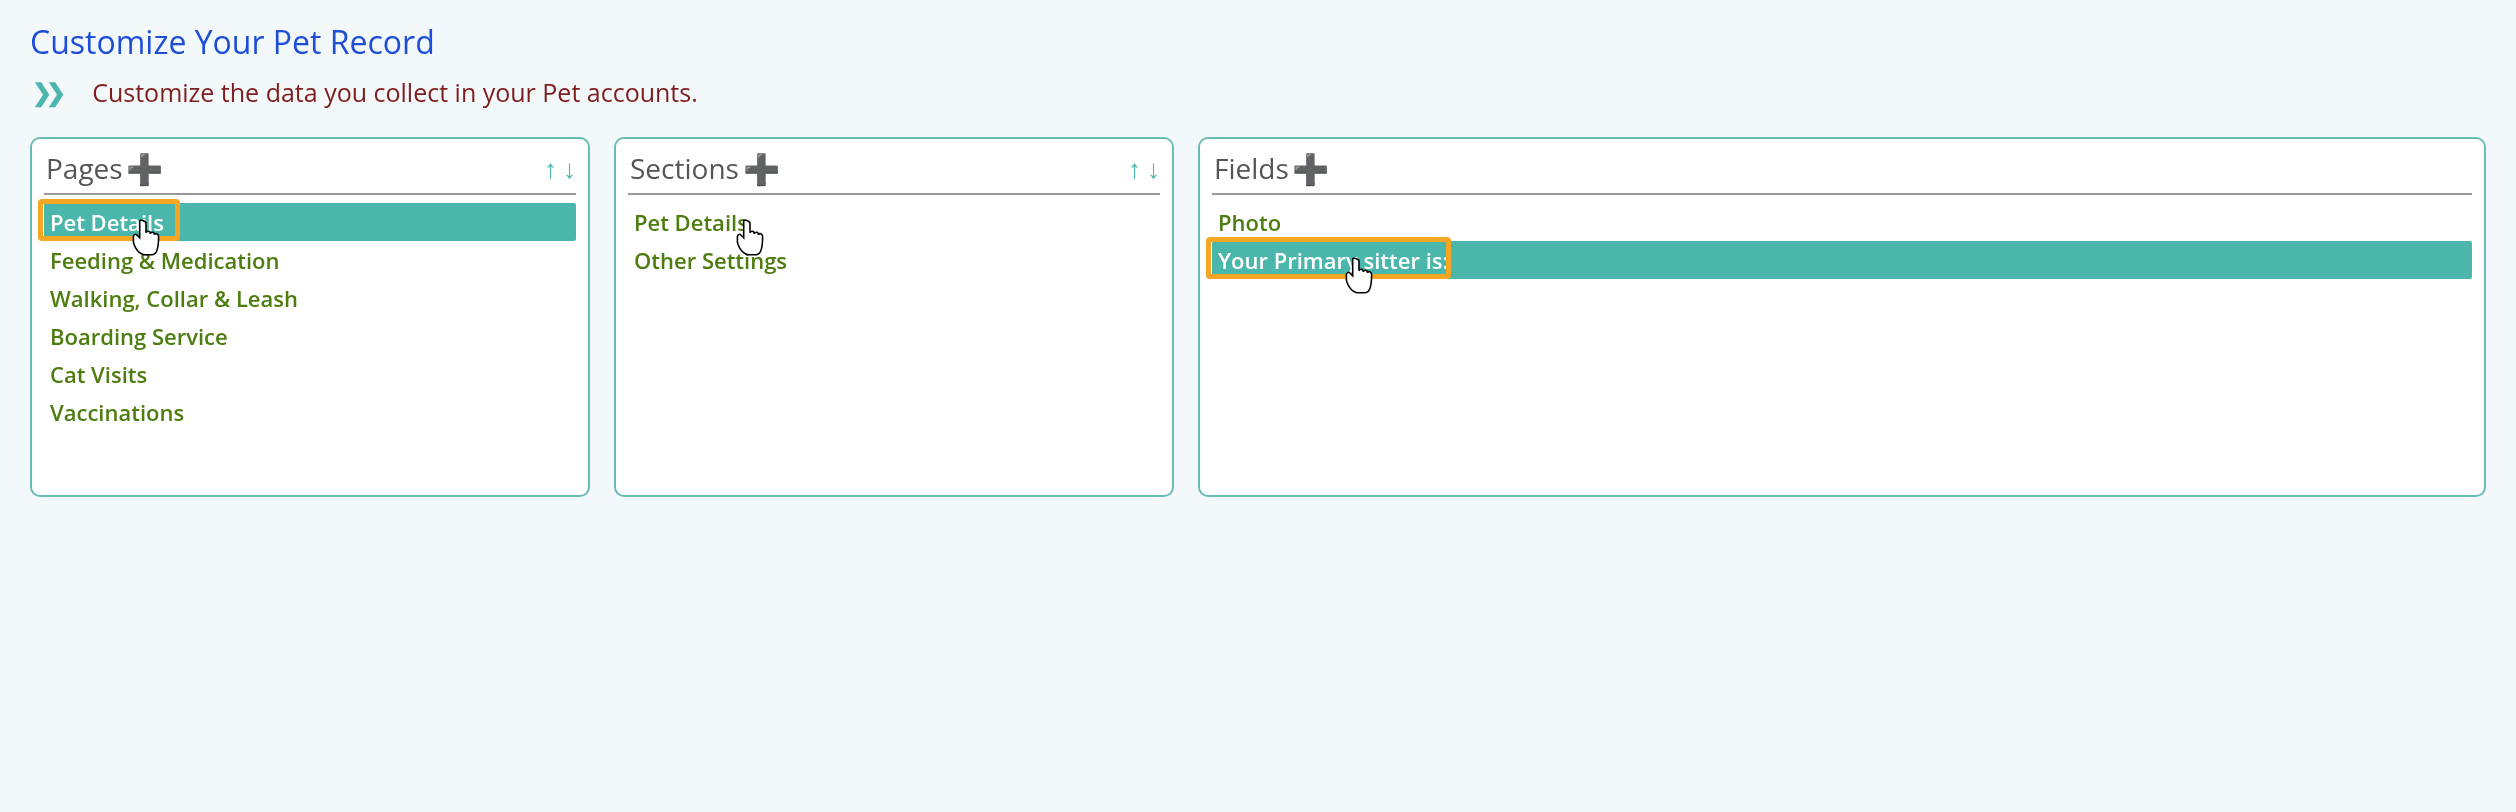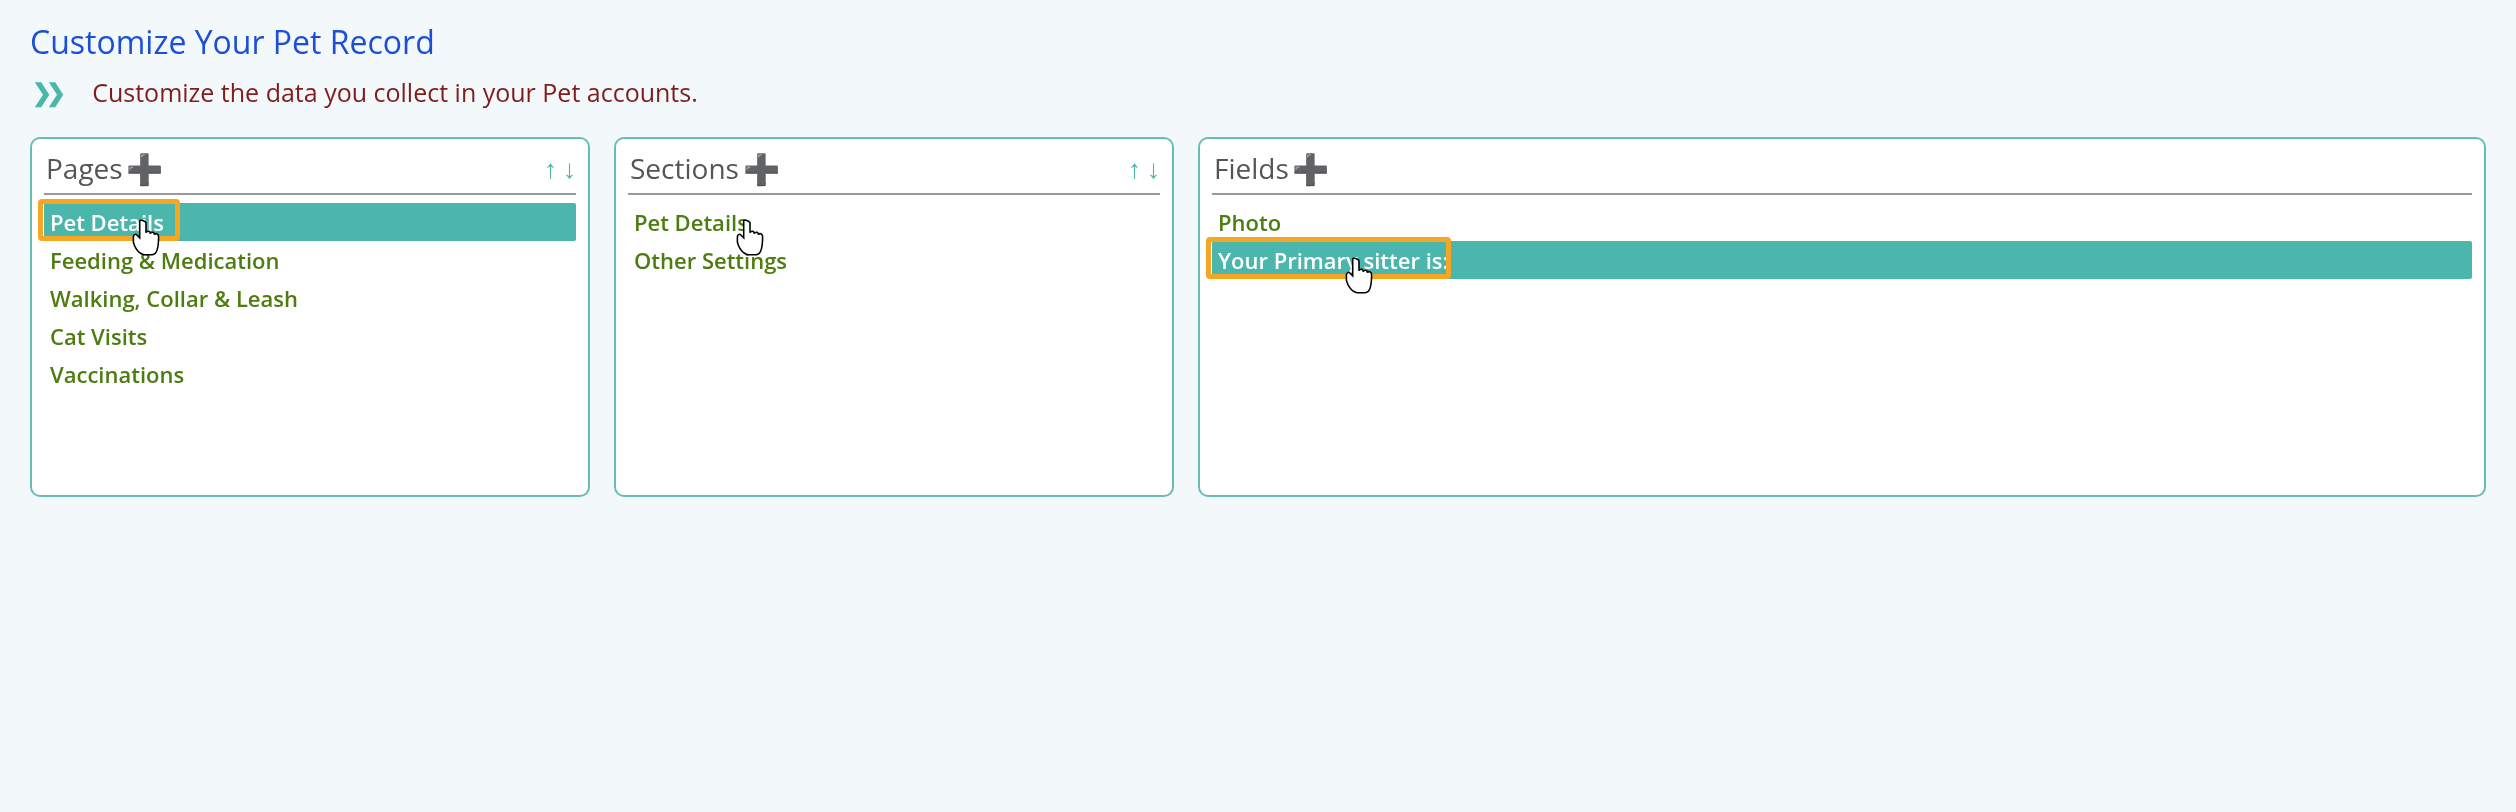--- a/index.html
+++ b/index.html
@@ -160,20 +160,21 @@
       </div>
       <div class="arrow-group">
         <span class="arrow-btn">↑</span>
         <span class="arrow-btn">↓</span>
       </div>
     </div>
     <div class="list list-wrap">
       <div class="list-item selected">Pet Details<div class="highlight-box hl-pages"></div></div>
       <div class="list-item">Feeding &amp; Medication</div>
       <div class="list-item">Walking, Collar &amp; Leash</div>
+      <div class="list-item">Boarding Service</div>
       <div class="list-item">Cat Visits</div>
       <div class="list-item">Vaccinations</div>
 
       <svg class="cursor-pointer-svg cursor1" width="34" height="42" viewBox="0 0 32 40">
         <path d="M10 2 C10 2 10 18 10 18 L7 15 C6 14 4 15 4 17 L4 22 C4 22 6 32 14 34 L22 34 C28 34 28 22 28 17 C28 14 25 13 24 15 C24 12 21 12 20 14 C20 11 17 11 16 13 L16 4 C16 2 10 0 10 2 Z" fill="#fff" stroke="#000" stroke-width="1.5"></path>
       </svg>
     </div>
   </div>
 
   <div class="panel">

